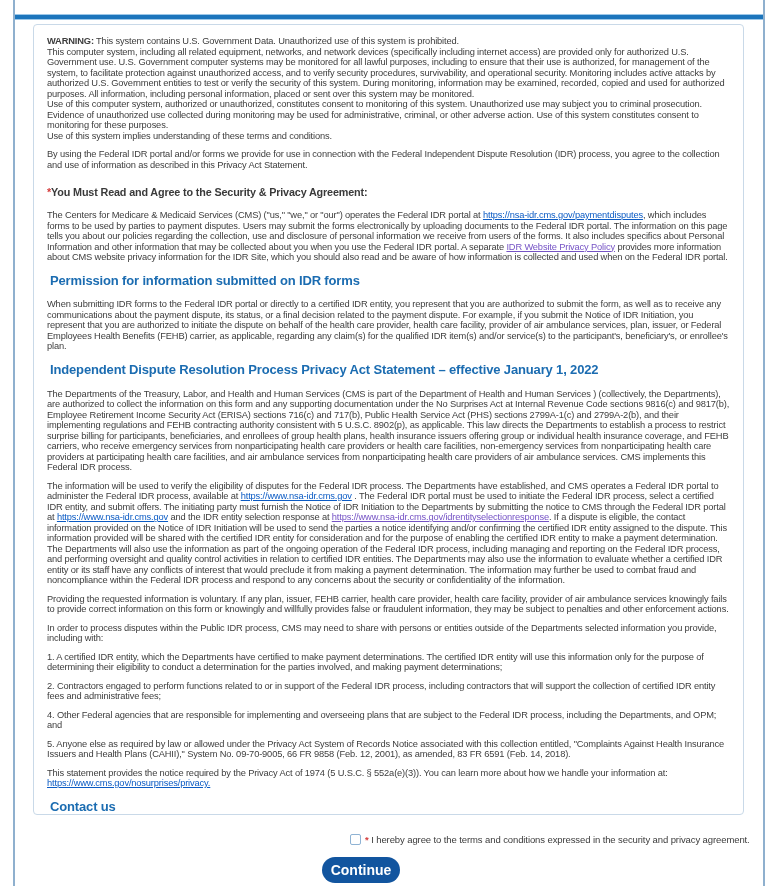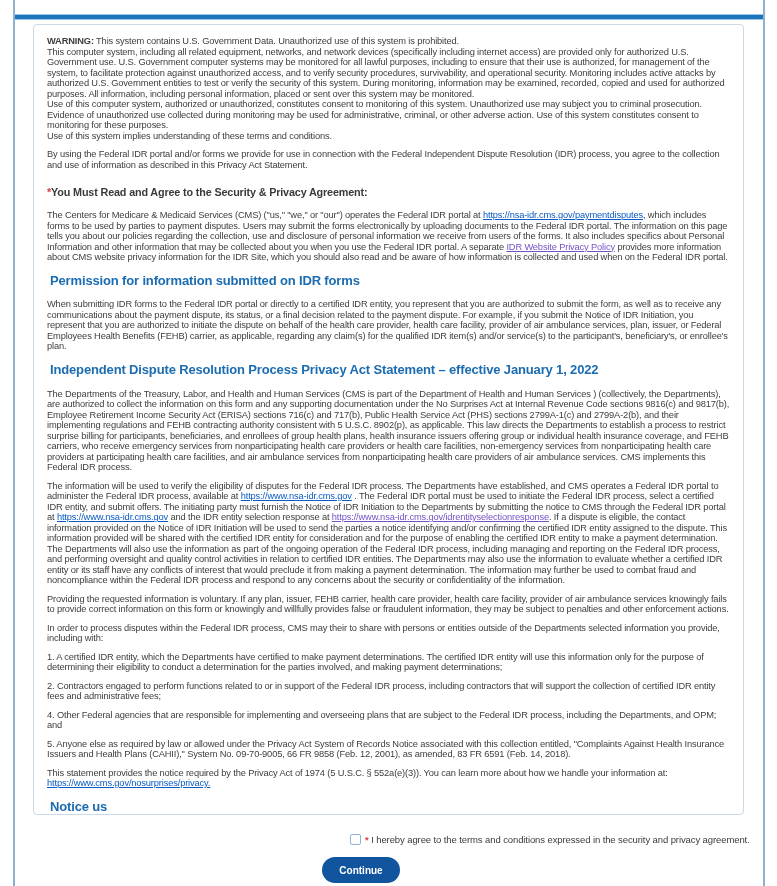--- a/index.html
+++ b/index.html
@@ -42,21 +42,21 @@
     margin:19px 0 0 335px; display:flex; align-items:center; gap:4px;
     font-size:9.5px; color:#3B3B3B; letter-spacing:-0.1px;
   }
   .consent-checkbox {
     -webkit-appearance:none; appearance:none; width:11px; height:11px; margin:0;
     border:1px solid #8FB3D4; border-radius:2px; background:#fff; flex:0 0 auto;
   }
   .button-row { margin:12px 0 0 307px; }
   .continue-btn {
     width:78px; height:26px; background:#12559F; color:#FFFFFF;
-    font-family:"Liberation Sans", sans-serif; font-size:10px; font-weight:bold;
+    font-family:"Liberation Sans", sans-serif; font-size:14px; font-weight:bold;
     border:none; border-radius:13px; cursor:pointer;
   }
 </style>
 </head>
 <body>
 
 <div class="panel">
   <div class="top-bar"></div>
 
   <div class="agreement-box">
@@ -67,28 +67,28 @@
 Use of this system implies understanding of these terms and conditions.</div>
         <div class="blk blk-p">By using the Federal IDR portal and/or forms we provide for use in connection with the Federal Independent Dispute Resolution (IDR) process, you agree to the collection and use of information as described in this Privacy Act Statement.</div>
         <div class="blk blk-heading"><span class="red">*</span><b>You Must Read and Agree to the Security &amp; Privacy Agreement:</b></div>
         <div class="blk blk-p">The Centers for Medicare &amp; Medicaid Services (CMS) ("us," "we," or "our") operates the Federal IDR portal at <a class="lnk" href="#">https://nsa-idr.cms.gov/paymentdisputes</a>, which includes forms to be used by parties to payment disputes. Users may submit the forms electronically by uploading documents to the Federal IDR portal. The information on this page tells you about our policies regarding the collection, use and disclosure of personal information we receive from users of the forms. It also includes specifics about Personal Information and other information that may be collected about you when you use the Federal IDR portal. A separate <a class="lnk visited" href="#">IDR Website Privacy Policy</a> provides more information about CMS website privacy information for the IDR Site, which you should also read and be aware of how information is collected and used when on the Federal IDR portal.</div>
         <div class="blk blk-sub">Permission for information submitted on IDR forms</div>
         <div class="blk blk-p">When submitting IDR forms to the Federal IDR portal or directly to a certified IDR entity, you represent that you are authorized to submit the form, as well as to receive any communications about the payment dispute, its status, or a final decision related to the payment dispute. For example, if you submit the Notice of IDR Initiation, you represent that you are authorized to initiate the dispute on behalf of the health care provider, health care facility, provider of air ambulance services, plan, issuer, or Federal Employees Health Benefits (FEHB) carrier, as applicable, regarding any claim(s) for the qualified IDR item(s) and/or service(s) to the participant's, beneficiary's, or enrollee's plan.</div>
         <div class="blk blk-sub">Independent Dispute Resolution Process Privacy Act Statement – effective January 1, 2022</div>
         <div class="blk blk-p">The Departments of the Treasury, Labor, and Health and Human Services (CMS is part of the Department of Health and Human Services ) (collectively, the Departments), are authorized to collect the information on this form and any supporting documentation under the No Surprises Act at Internal Revenue Code sections 9816(c) and 9817(b), Employee Retirement Income Security Act (ERISA) sections 716(c) and 717(b), Public Health Service Act (PHS) sections 2799A-1(c) and 2799A-2(b), and their implementing regulations and FEHB contracting authority consistent with 5 U.S.C. 8902(p), as applicable. This law directs the Departments to establish a process to restrict surprise billing for participants, beneficiaries, and enrollees of group health plans, health insurance issuers offering group or individual health insurance coverage, and FEHB carriers, who receive emergency services from nonparticipating health care providers or health care facilities, non-emergency services from nonparticipating health care providers at participating health care facilities, and air ambulance services from nonparticipating health care providers of air ambulance services. CMS implements this Federal IDR process.</div>
         <div class="blk blk-p">The information will be used to verify the eligibility of disputes for the Federal IDR process.  The Departments have established, and CMS operates a Federal IDR portal to administer the Federal IDR process, available at <a class="lnk" href="#">https://www.nsa-idr.cms.gov</a> . The Federal IDR portal must be used to initiate the Federal IDR process, select a certified IDR entity, and submit offers. The initiating party must furnish the Notice of IDR Initiation to the Departments by submitting the notice to CMS through the Federal IDR portal at <a class="lnk" href="#">https://www.nsa-idr.cms.gov</a> and the IDR entity selection response at <a class="lnk visited" href="#">https://www.nsa-idr.cms.gov/idrentityselectionresponse</a>. If a dispute is eligible, the contact information provided on the Notice of IDR Initiation will be used to send the parties a notice identifying and/or confirming the certified IDR entity assigned to the dispute. This information provided will be shared with the certified IDR entity for consideration and for the purpose of enabling the certified IDR entity to make a payment determination. The Departments will also use the information as part of the ongoing operation of the Federal IDR process, including managing and reporting on the Federal IDR process, and performing oversight and quality control activities in relation to certified IDR entities. The Departments may also use the information to evaluate whether a certified IDR entity or its staff have any conflicts of interest that would preclude it from making a payment determination. The information may further be used to combat fraud and noncompliance within the Federal IDR process and respond to any concerns about the security or confidentiality of the information.</div>
         <div class="blk blk-p">Providing the requested information is voluntary. If any plan, issuer, FEHB carrier, health care provider, health care facility, provider of air ambulance services knowingly fails to provide correct information on this form or knowingly and willfully provides false or fraudulent information, they may be subject to penalties and other enforcement actions.</div>
-        <div class="blk blk-p">In order to process disputes within the Federal IDR process, CMS may their to share with persons or entities outside of the Departments selected information you provide, including with:</div>
+        <div class="blk blk-p">In order to process disputes within the Public IDR process, CMS may need to share with persons or entities outside of the Departments selected information you provide, including with:</div>
         <div class="blk blk-p">1. A certified IDR entity, which the Departments have certified to make payment determinations. The certified IDR entity will use this information only for the purpose of determining their eligibility to conduct a determination for the parties involved, and making payment determinations;</div>
         <div class="blk blk-p">2. Contractors engaged to perform functions related to or in support of the Federal IDR process, including contractors that will support the collection of certified IDR entity fees and administrative fees;</div>
         <div class="blk blk-p">4. Other Federal agencies that are responsible for implementing and overseeing plans that are subject to the Federal IDR process, including the Departments, and OPM; and</div>
         <div class="blk blk-p">5. Anyone else as required by law or allowed under the Privacy Act System of Records Notice associated with this collection entitled, "Complaints Against Health Insurance Issuers and Health Plans (CAHII)," System No. 09-70-9005, 66 FR 9858 (Feb. 12, 2001), as amended, 83 FR 6591 (Feb. 14, 2018).</div>
         <div class="blk blk-p">This statement provides the notice required by the Privacy Act of 1974 (5 U.S.C. § 552a(e)(3)). You can learn more about how we handle your information at:
 <a class="lnk" href="#">https://www.cms.gov/nosurprises/privacy.</a></div>
-        <div class="blk blk-sub-tight">Notice us</div>
+        <div class="blk blk-sub-tight">Contact us</div>
       </div>
   </div>
 
   <div class="consent-row">
     <input type="checkbox" class="consent-checkbox" style="">
     <label class="consent-label"><span class="red">* </span><span>I hereby agree to the terms and conditions expressed in the security and privacy agreement.</span></label>
   </div>
 
   <div class="button-row">
     <button class="continue-btn">Continue</button>

